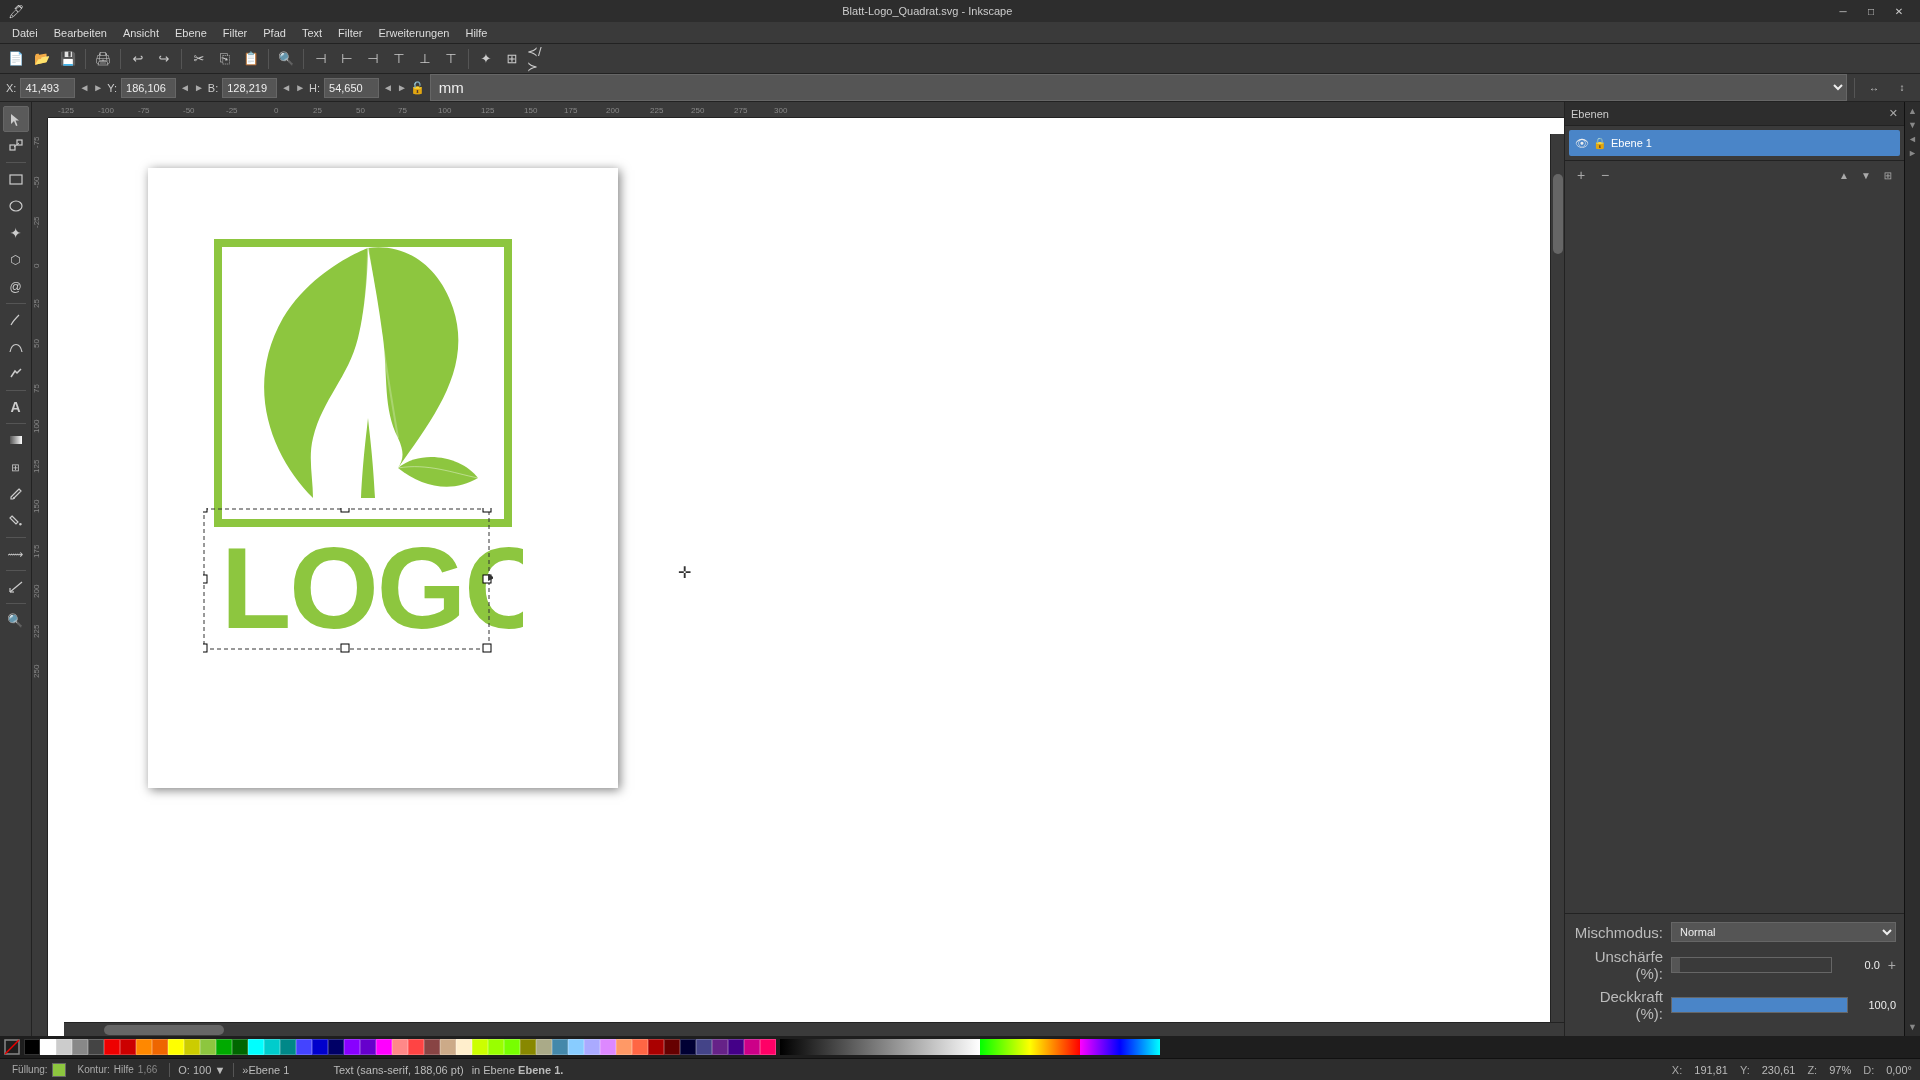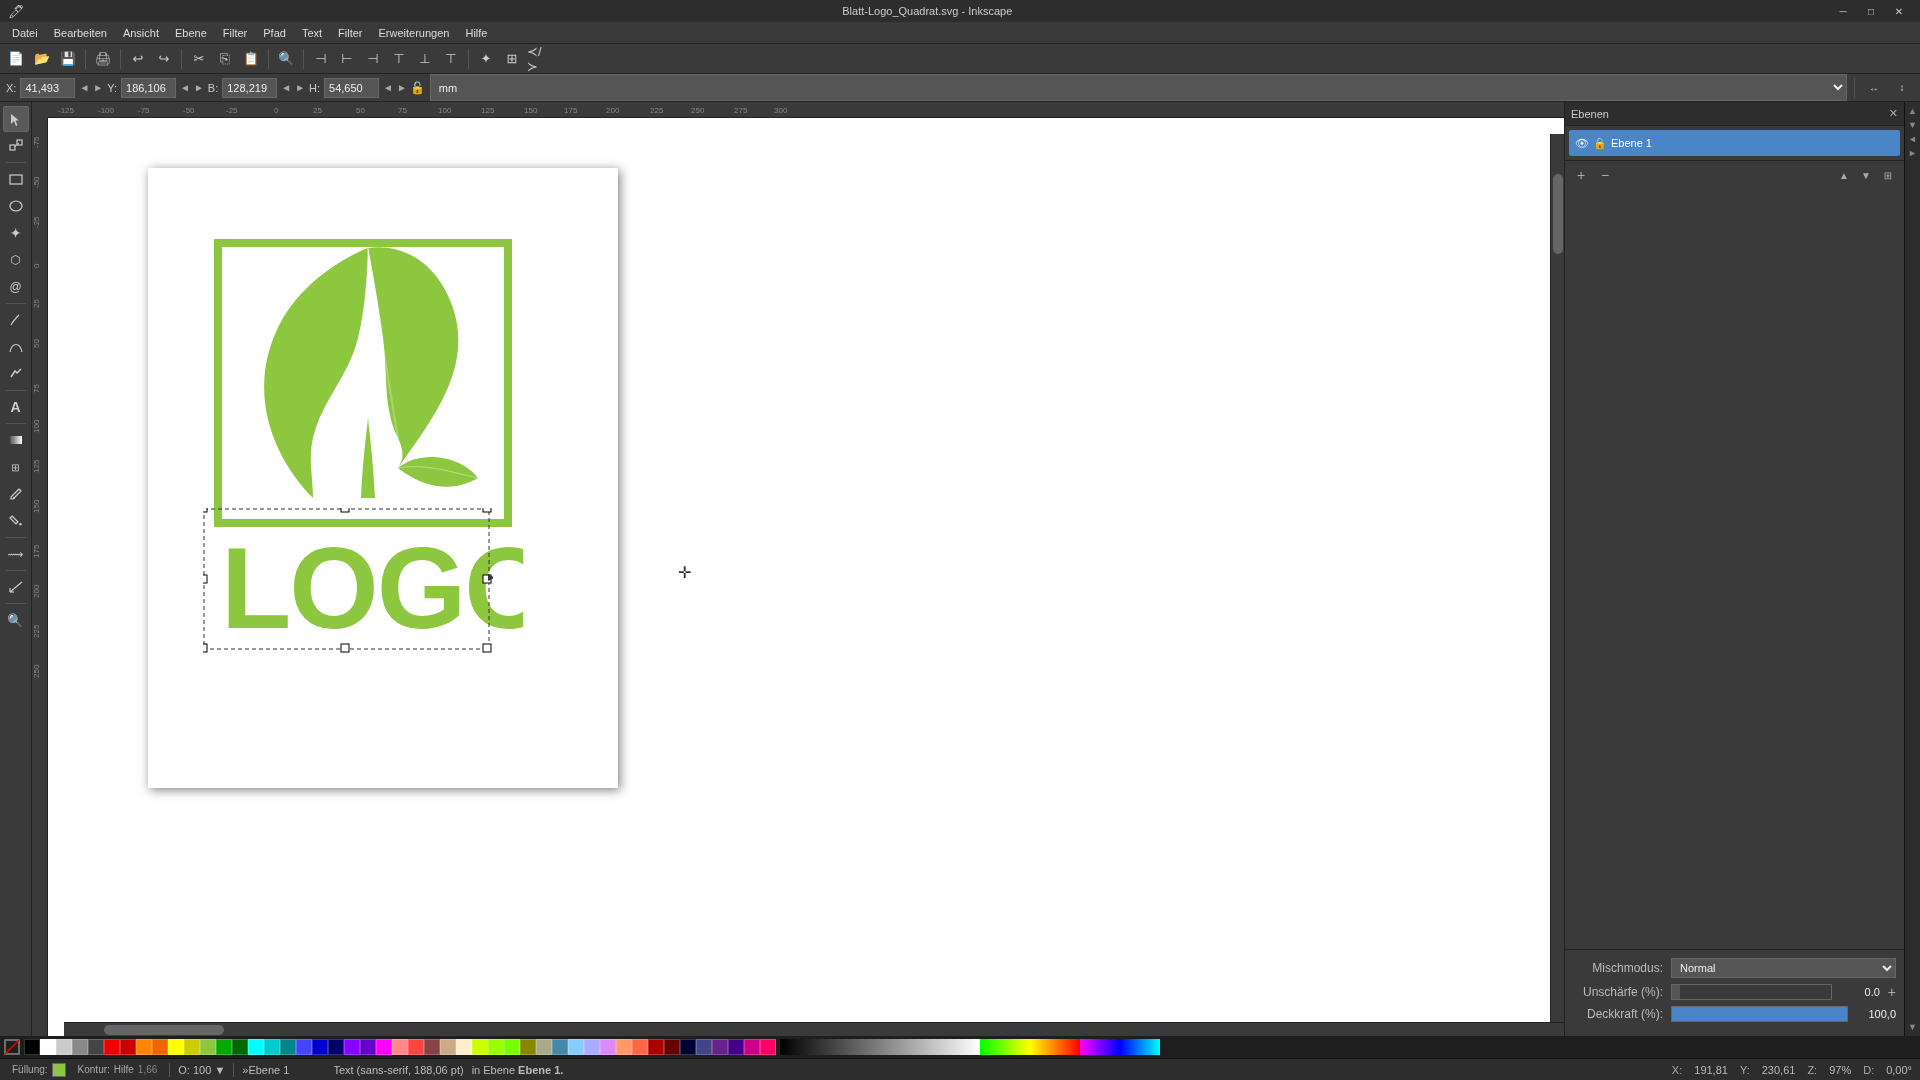--- a/index.html
+++ b/index.html
@@ -99,21 +99,21 @@
     }
     .layer-eye { width: 14px; height: 14px; display: flex; align-items: center; justify-content: center; color: #eee; font-size: 11px; }
     .layer-lock { width: 14px; height: 14px; display: flex; align-items: center; justify-content: center; color: #eee; font-size: 11px; }
     .layer-name { color: #fff; font-size: 11px; flex: 1; }
 
     
     #blend-panel {
       padding: 8px; border-top: 1px solid #222; background: #3a3a3a;
     }
     .blend-row { display: flex; align-items: center; gap: 8px; margin-bottom: 6px; }
-    .blend-label { color: #bbb; font-size: 12px; width: 90px; text-align: right; }
+    .blend-label { color: #bbb; font-size: 15px; width: 90px; text-align: right; }
     .blend-select {
       flex: 1; height: 20px; background: #555; border: 1px solid #666; color: #eee;
       font-size: 11px; padding: 0 4px; cursor: pointer;
     }
     .blend-value { color: #eee; font-size: 11px; width: 40px; text-align: right; }
     .blend-input-bar {
       flex: 1; height: 16px; background: #4a85c8; border: 1px solid #666; position: relative;
     }
     .layer-panel-btns { display: flex; gap: 4px; padding: 4px 6px; border-top: 1px solid #222; }
     .layer-panel-btn { width: 20px; height: 20px; display: flex; align-items: center; justify-content: center; cursor: pointer; color: #aaa; font-size: 14px; border: 1px solid transparent; }
@@ -219,21 +219,21 @@
   <span class="ctx-arrow">►</span>
   <span class="ctx-label">B:</span>
   <input class="ctx-input ctx-input-sm" value="128,219" style="">
   <span class="ctx-arrow">◄</span>
   <span class="ctx-arrow">►</span>
   <span class="ctx-label">H:</span>
   <input class="ctx-input ctx-input-sm" value="54,650" style="">
   <span class="ctx-arrow">◄</span>
   <span class="ctx-arrow">►</span>
   <span style="color:#aaa; font-size:12px; cursor:pointer;">🔓</span>
-  <select class="blend-select" style="width:55px; height:27px; background:#555; border:1px solid #666; color:#eee; font-size:11px;">
+  <select class="blend-select" style="width:55px; height:27px; background:#555; border:1px solid #666; color:#eee; font-size:15px;">
     <option>mm</option>
     <option>px</option>
     <option>pt</option>
   </select>
   <div class="tb-sep"></div>
   <div class="tb-btn" style="font-size:10px;">↔</div>
   <div class="tb-btn" style="font-size:10px;">↕</div>
 </div>
 
 <div id="main-layout" style="height: 934px;">

